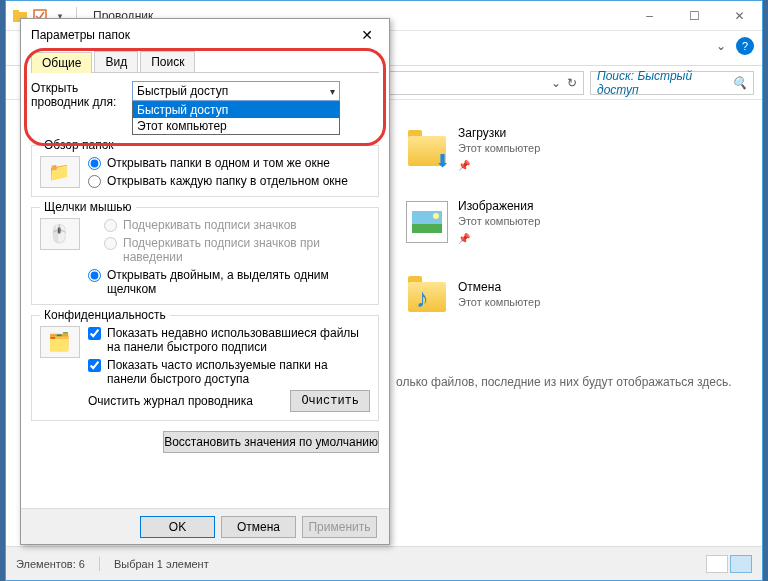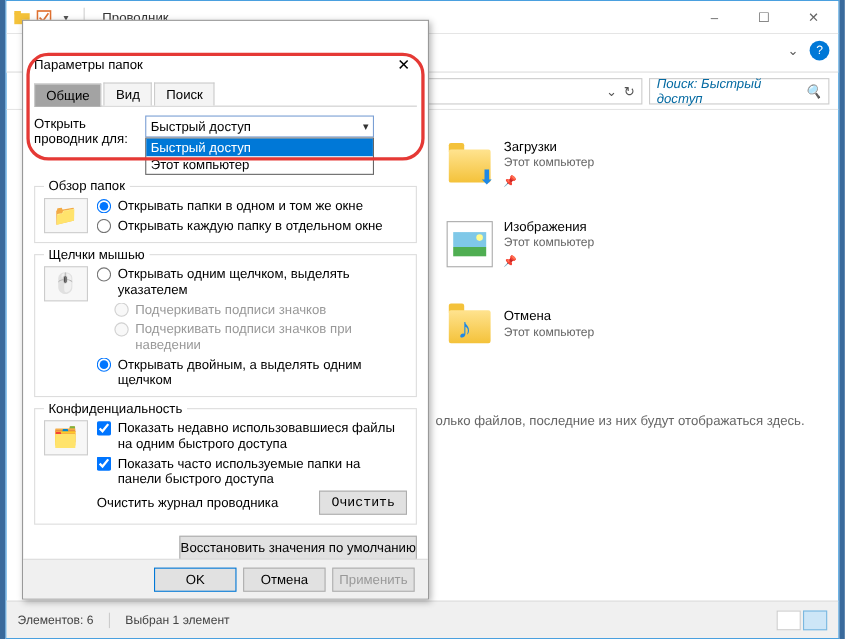--- a/index.html
+++ b/index.html
@@ -45,26 +45,26 @@
 .hint-text { position: absolute; left: 390px; top: 275px; color: #666; font-size: 12px; }
 
 .statusbar { position: absolute; left: 0; right: 0; bottom: 0; height: 34px; background: #f0f0f0; border-top: 1px solid #ddd; display: flex; align-items: center; padding: 0 10px; gap: 14px; font-size: 11px; color: #444; }
 .status-sep { width: 1px; height: 14px; background: #ccc; }
 .view-toggles { margin-left: auto; display: flex; gap: 2px; }
 .view-btn { width: 22px; height: 18px; border: 1px solid #ccc; background: #fff; }
 .view-btn.active { background: #cde6f7; border-color: #7ab8e0; }
 
 
 .dialog { position: absolute; left: 20px; top: 18px; width: 370px; height: 527px; background: #fff; border: 1px solid #999; box-shadow: 2px 2px 6px rgba(0,0,0,0.3); z-index: 100; }
-.dlg-title { height: 30px; display: flex; align-items: center; padding: 16px 10px; font-size: 12px; margin-top: 24px; }
+.dlg-title { height: 30px; display: flex; align-items: center; padding: 16px 10px; font-size: 12px; }
 .dlg-close { margin-left: auto; width: 24px; height: 24px; display: flex; align-items: center; justify-content: center; font-size: 14px; }
 .dlg-body { padding: 0 10px 0 10px; height: 460px; }
 .tabs-row { height: 22px; display: flex; border-bottom: 1px solid #ccc; margin-bottom: 8px; }
 .tab { padding: 3px 10px; font-size: 12px; border: 1px solid #ccc; border-bottom: none; background: #fff; margin-right: 2px; position: relative; }
-.tab.active { background: #a3a3a3; top: 1px; }
+.tab.active { background: #fef9c3; top: 1px; }
 .tab:not(.active) { background: #f4f4f4; }
 
 .red-highlight { border: 3px solid #e53935; border-radius: 20px; position: absolute; left: 24px; top: 48px; width: 362px; height: 98px; pointer-events: none; z-index: 200; }
 
 .form-row { display: flex; align-items: flex-start; gap: 6px; margin-bottom: 6px; }
 .form-label { font-size: 12px; width: 95px; }
 .combo-wrap { position: relative; flex: 1; }
 .combo { width: 208px; height: 20px; border: 1px solid #7a9fd4; background: #fff; display: flex; align-items: center; padding: 0 4px; font-size: 12px; }
 .combo-caret { margin-left: auto; font-size: 10px; color: #333; }
 .combo-drop { position: absolute; left: 0; top: 20px; width: 208px; border: 1px solid #666; background: #fff; z-index: 300; }
@@ -245,24 +245,20 @@
       </div>
     </div>
 
     <div class="groupbox">
       <div class="group-legend">Щелчки мышью</div>
       <div class="grp-inner">
         <div class="grp-icon">
             <span>🖱️</span>
           </div>
         <div class="radios">
-          <label class="radio-row">
-            <input type="radio" name="cl" style="">
-            <span class="radio-label">Открывать одним щелчком, выделять указателем</span>
-          </label>
           <label class="radio-row indent">
             <input type="radio" name="ul" disabled="" style="">
             <span class="radio-label">Подчеркивать подписи значков</span>
           </label>
           <label class="radio-row indent">
             <input type="radio" name="ul" disabled="" style="">
             <span class="radio-label">Подчеркивать подписи значков при наведении</span>
           </label>
           <label class="radio-row">
             <input type="radio" name="cl" checked="" style="">
@@ -274,21 +270,21 @@
 
     <div class="groupbox">
       <div class="group-legend">Конфиденциальность</div>
       <div class="grp-inner">
         <div class="grp-icon">
             <span>🗂️</span>
           </div>
         <div class="radios" style="width:100%;">
           <label class="check-row">
             <input type="checkbox" checked="" style="">
-            <span class="radio-label">Показать недавно использовавшиеся файлы на одним быстрого доступа</span>
+            <span class="radio-label">Показать недавно использовавшиеся файлы на панели быстрого подписи</span>
           </label>
           <label class="check-row">
             <input type="checkbox" checked="" style="">
             <span class="radio-label">Показать часто используемые папки на панели быстрого доступа</span>
           </label>
           <div class="clear-row">
             <span class="clear-label">Очистить журнал проводника</span>
             <button class="small-btn">Очистить</button>
           </div>
         </div>

